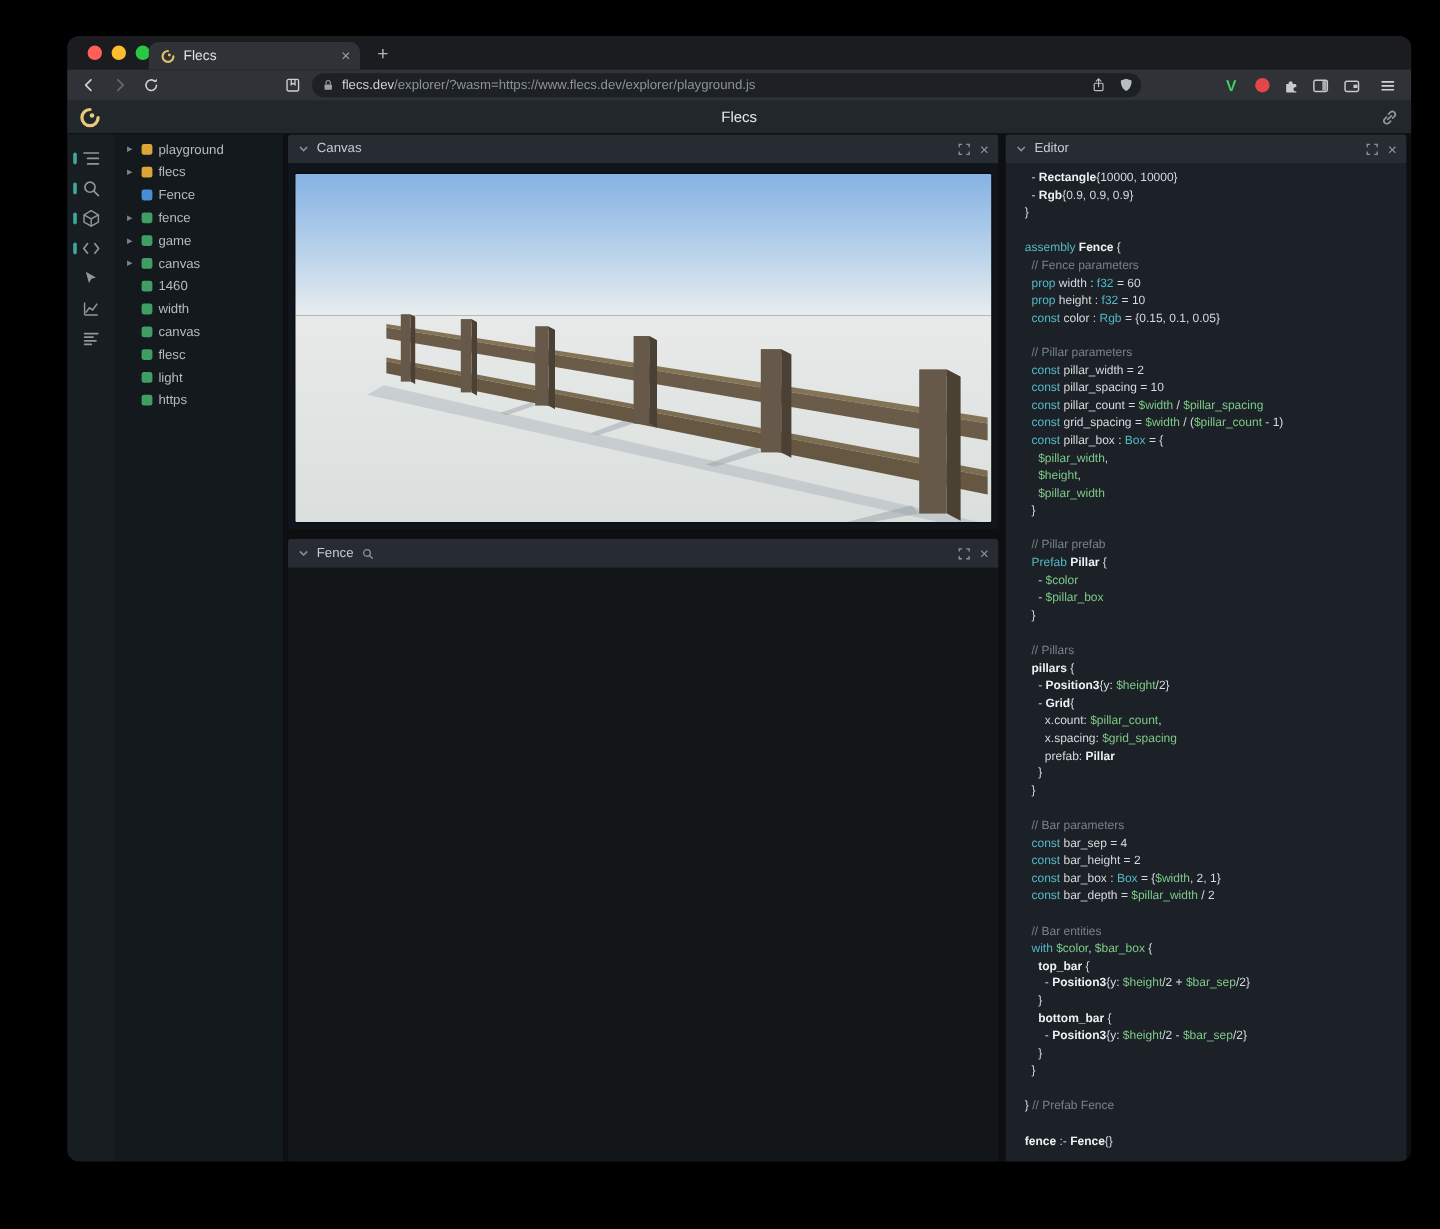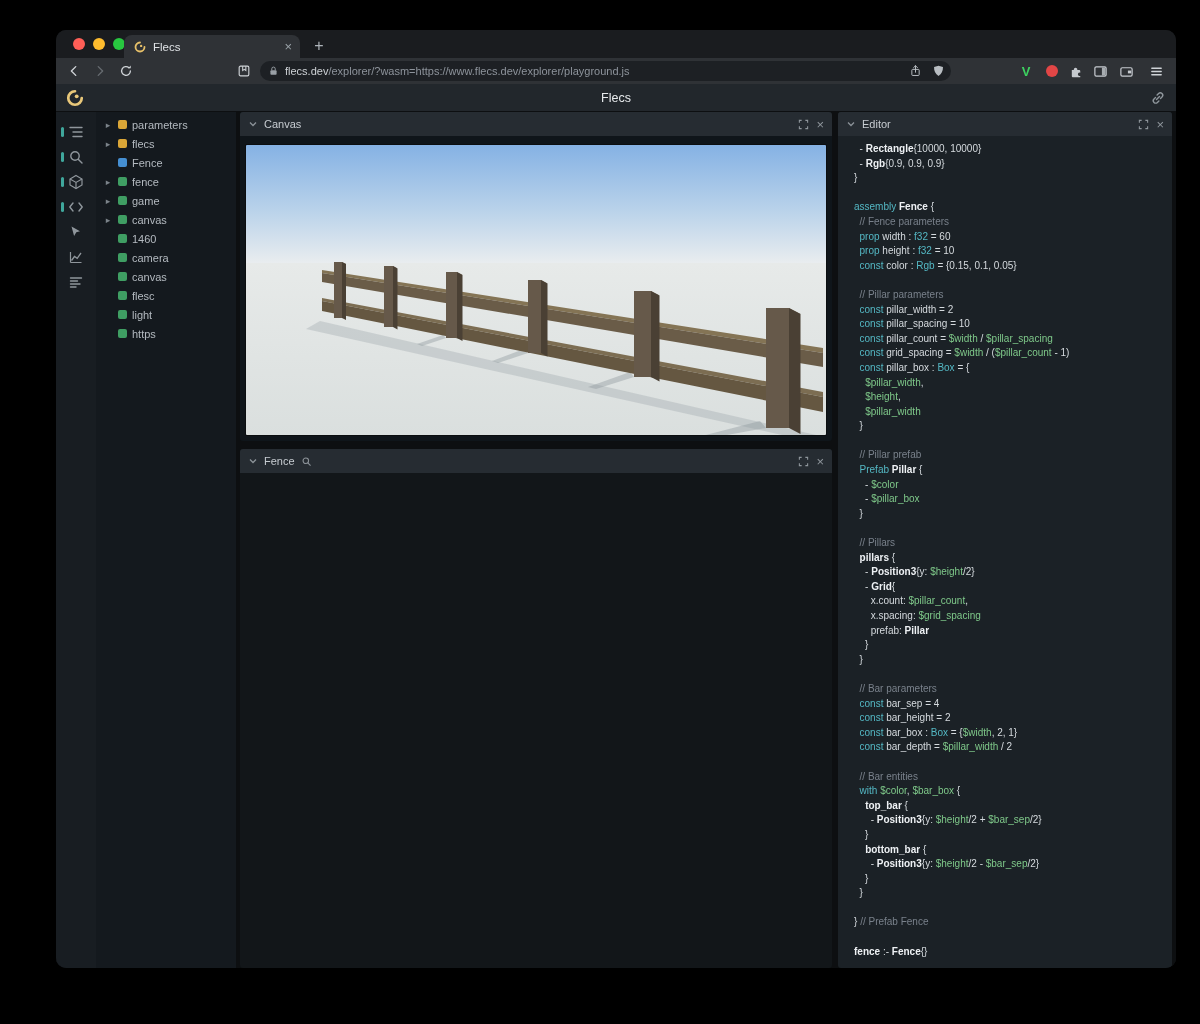--- a/index.html
+++ b/index.html
@@ -213,21 +213,21 @@
         <svg width="16" height="16" viewBox="0 0 16 16">
             <path d="M2.5 4h11M2.5 7h7M2.5 10h9.5M2.5 13h5.5" stroke="currentColor" stroke-width="1.4" stroke-linecap="round"></path>
           </svg>
       </div>
     </div>
 
     <div class="tree-panel">
         <div class="tree-row">
           <span class="tree-arrow">▸</span>
           <span class="tree-dot" style="background: rgb(218, 166, 55);"></span>
-          <span class="tree-label">parameters</span>
+          <span class="tree-label">playground</span>
         </div>
         <div class="tree-row">
           <span class="tree-arrow">▸</span>
           <span class="tree-dot" style="background: rgb(218, 166, 55);"></span>
           <span class="tree-label">flecs</span>
         </div>
         <div class="tree-row">
           <span class="tree-arrow"></span>
           <span class="tree-dot" style="background: rgb(69, 143, 210);"></span>
           <span class="tree-label">Fence</span>
@@ -248,21 +248,21 @@
           <span class="tree-label">canvas</span>
         </div>
         <div class="tree-row">
           <span class="tree-arrow"></span>
           <span class="tree-dot" style="background: rgb(63, 158, 99);"></span>
           <span class="tree-label">1460</span>
         </div>
         <div class="tree-row">
           <span class="tree-arrow"></span>
           <span class="tree-dot" style="background: rgb(63, 158, 99);"></span>
-          <span class="tree-label">camera</span>
+          <span class="tree-label">width</span>
         </div>
         <div class="tree-row">
           <span class="tree-arrow"></span>
           <span class="tree-dot" style="background: rgb(63, 158, 99);"></span>
           <span class="tree-label">canvas</span>
         </div>
         <div class="tree-row">
           <span class="tree-arrow"></span>
           <span class="tree-dot" style="background: rgb(63, 158, 99);"></span>
           <span class="tree-label">flesc</span>

